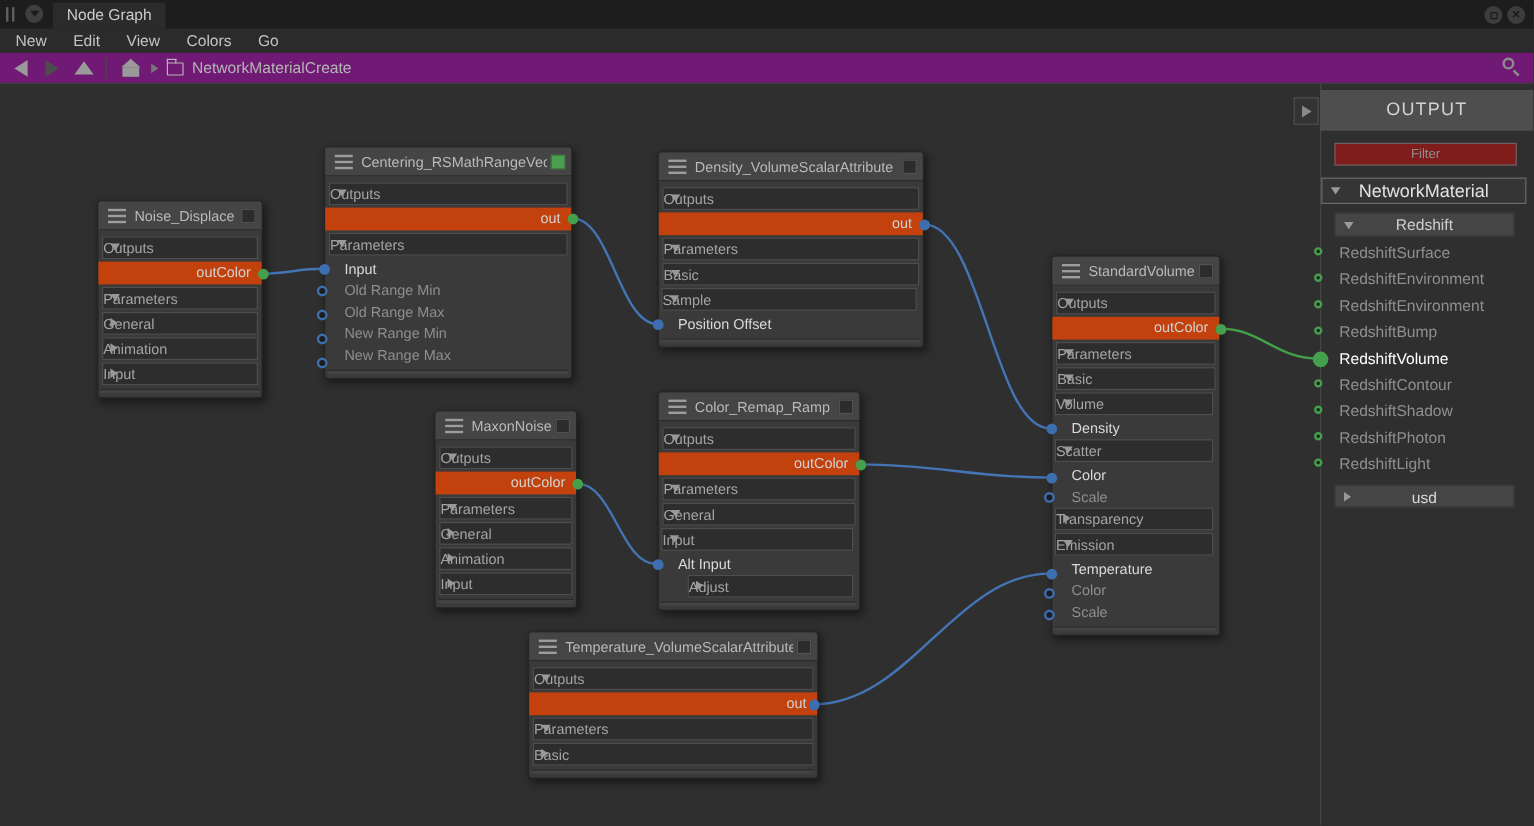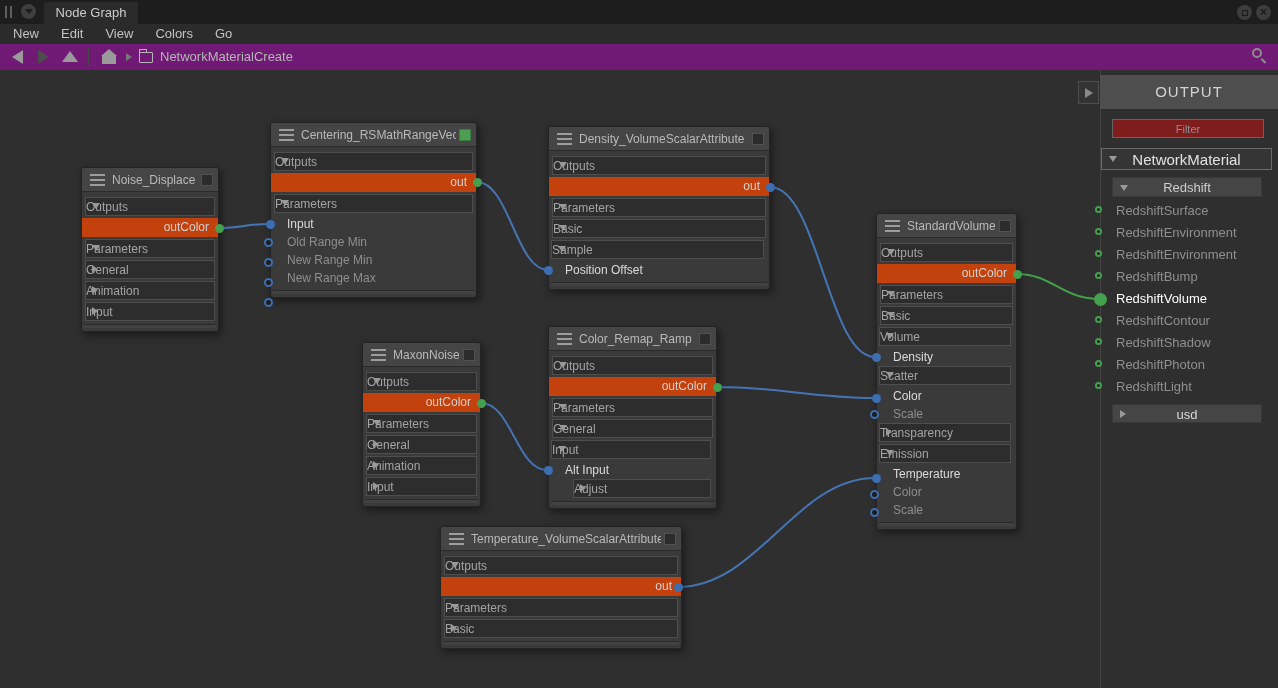--- a/index.html
+++ b/index.html
@@ -180,20 +180,21 @@
           </span>
           <span class="node-title">Centering_RSMathRangeVector</span>
           <span class="badge green"></span>
         </div>
         <div class="rows">
           <div class="row section"><span class="tri down"></span><span>Outputs</span></div>
           <div class="row value"><span>out</span></div>
           <div class="row section"><span class="tri down"></span><span>Parameters</span></div>
           <div class="row param bright"><span>Input</span></div>
           <div class="row param"><span>Old Range Min</span></div>
+          <div class="row param"><span>Old Range Max</span></div>
           <div class="row param"><span>New Range Min</span></div>
           <div class="row param"><span>New Range Max</span></div>
         </div>
         <div class="footer-strip"></div>
       </div>
       <div class="node" style="left: 548px; top: 56px; width: 222px;">
         <div class="node-header">
           <span class="burger">
             <i></i>
             <i></i>

